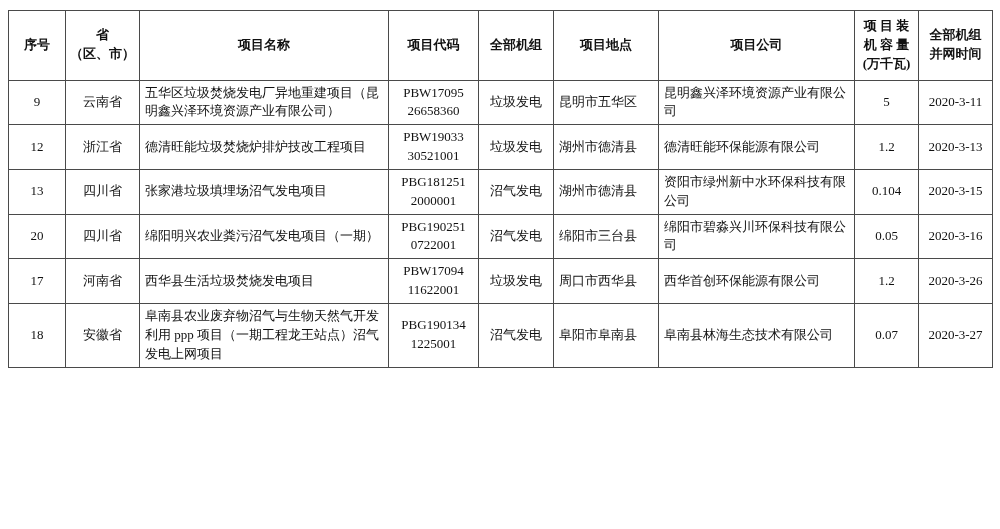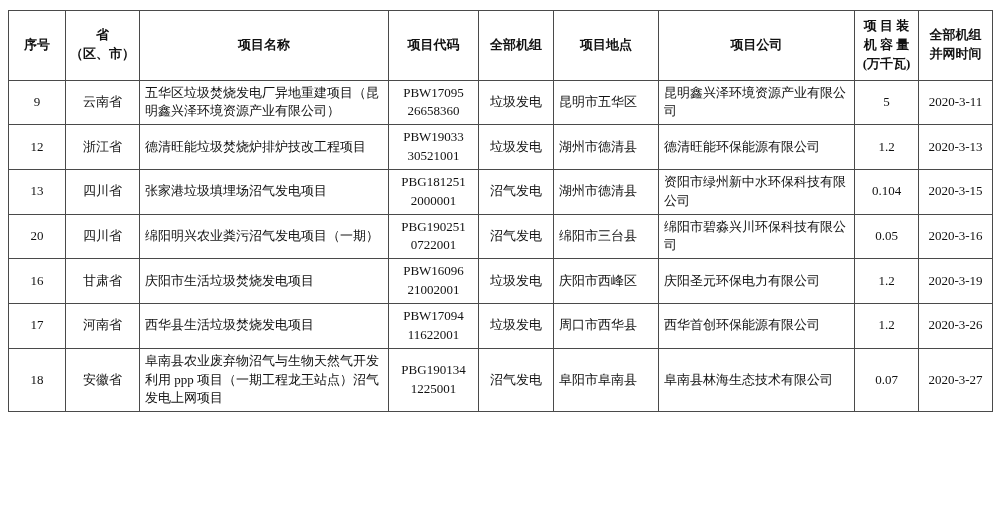--- a/index.html
+++ b/index.html
@@ -132,32 +132,20 @@
         <td class="al">绵阳明兴农业粪污沼气发电项目（一期）</td>
         <td class="preline">PBG190251
 0722001</td>
         <td>沼气发电</td>
         <td class="al">绵阳市三台县</td>
         <td class="al">绵阳市碧淼兴川环保科技有限公司</td>
         <td>0.05</td>
         <td>2020-3-16</td>
       </tr>
       <tr>
-        <td>16</td>
-        <td>甘肃省</td>
-        <td class="al">庆阳市生活垃圾焚烧发电项目</td>
-        <td class="preline">PBW16096
-21002001</td>
-        <td>垃圾发电</td>
-        <td class="al">庆阳市西峰区</td>
-        <td class="al">庆阳圣元环保电力有限公司</td>
-        <td>1.2</td>
-        <td>2020-3-19</td>
-      </tr>
-      <tr>
         <td>17</td>
         <td>河南省</td>
         <td class="al">西华县生活垃圾焚烧发电项目</td>
         <td class="preline">PBW17094
 11622001</td>
         <td>垃圾发电</td>
         <td class="al">周口市西华县</td>
         <td class="al">西华首创环保能源有限公司</td>
         <td>1.2</td>
         <td>2020-3-26</td>

